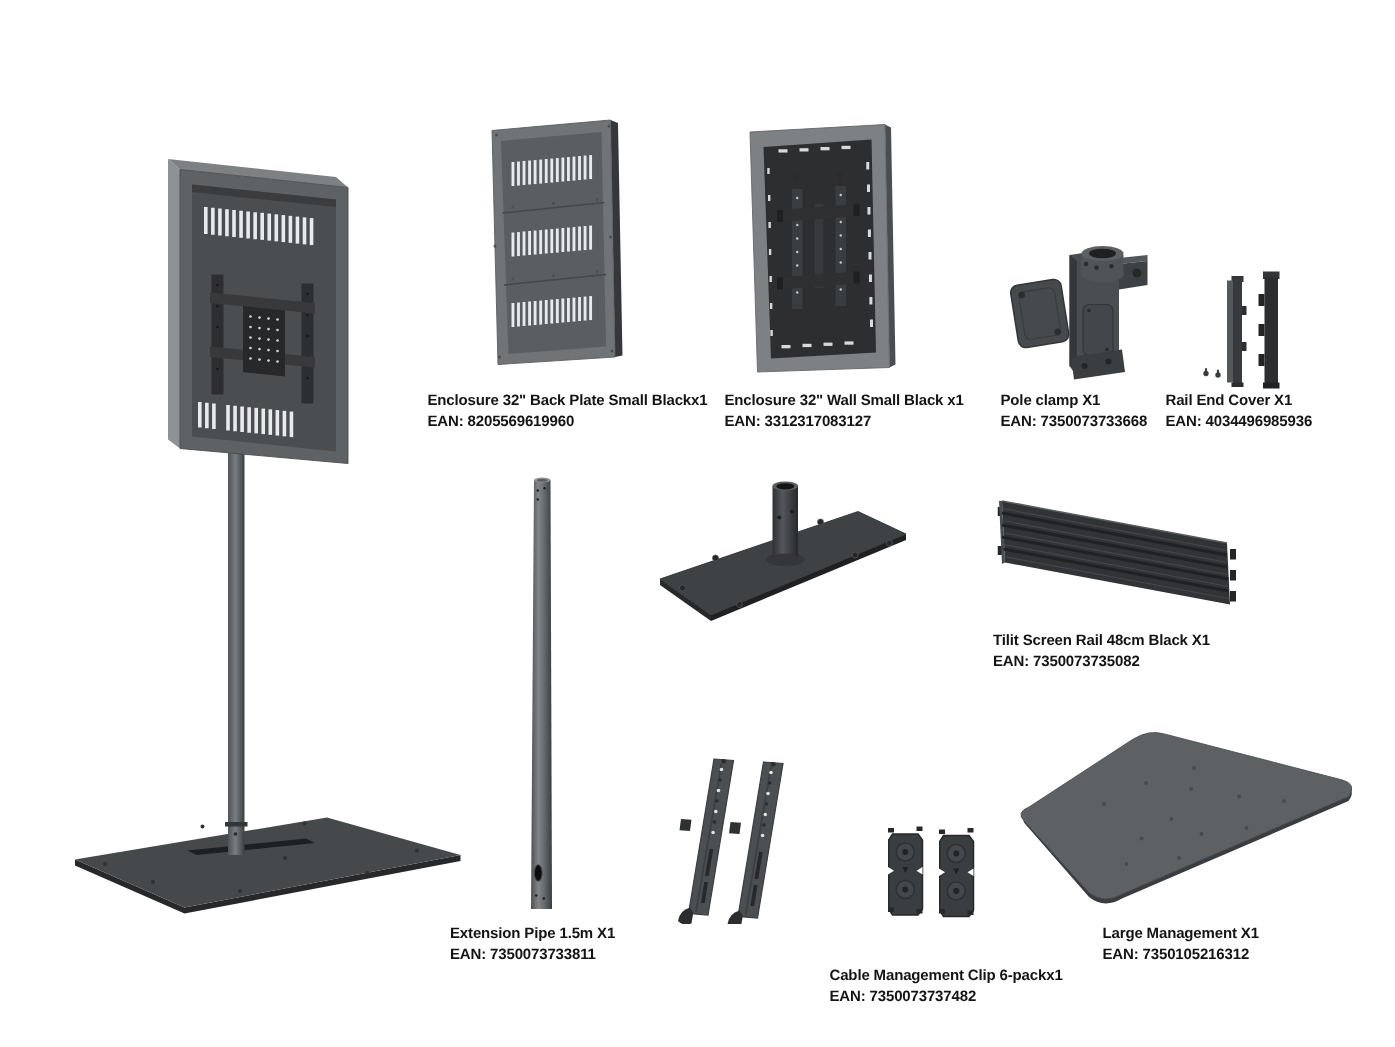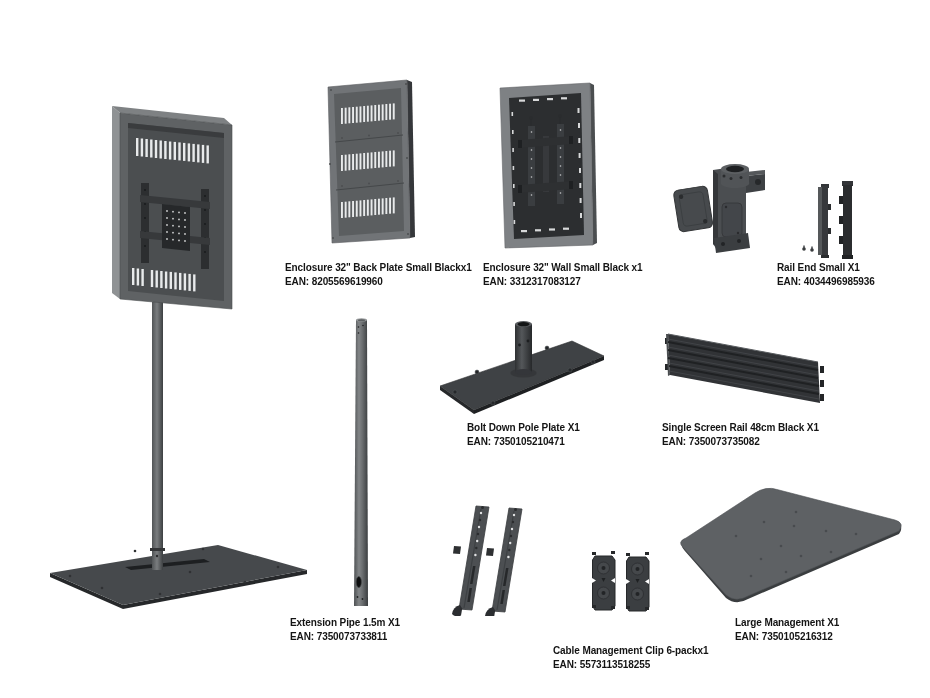--- a/index.html
+++ b/index.html
@@ -457,38 +457,38 @@
   </svg>
 
   <div class="part-label" style="left:285px;top:261px">
     <div>Enclosure 32" Back Plate Small Blackx1</div>
     <div>EAN: 8205569619960</div>
   </div>
   <div class="part-label" style="left:483px;top:261px">
     <div>Enclosure 32" Wall Small Black x1</div>
     <div>EAN: 3312317083127</div>
   </div>
+  <div class="part-label" style="left:667px;top:261px">
+    <div>Pole clamp X1</div>
+    <div>EAN: 7350073733668</div>
+  </div>
   <div class="part-label" style="left:777px;top:261px">
-    <div>Rail End Small X1</div>
+    <div>Rail End Cover X1</div>
     <div>EAN: 4034496985936</div>
   </div>
-  <div class="part-label" style="left:467px;top:421px">
-    <div>Bolt Down Pole Plate X1</div>
-    <div>EAN: 7350105210471</div>
-  </div>
   <div class="part-label" style="left:662px;top:421px">
-    <div>Single Screen Rail 48cm Black X1</div>
+    <div>Tilit Screen Rail 48cm Black X1</div>
     <div>EAN: 7350073735082</div>
   </div>
-  <div class="part-label" style="left:290px;top:616px">
+  <div class="part-label" style="left:300px;top:616px">
     <div>Extension Pipe 1.5m  X1</div>
     <div>EAN: 7350073733811</div>
   </div>
   <div class="part-label" style="left:553px;top:644px">
     <div>Cable Management Clip 6-packx1</div>
-    <div>EAN: 5573113518255</div>
+    <div>EAN: 7350073737482</div>
   </div>
   <div class="part-label" style="left:735px;top:616px">
     <div>Large Management X1</div>
     <div>EAN: 7350105216312</div>
   </div>
 
 </div>
 
 </body></html>

